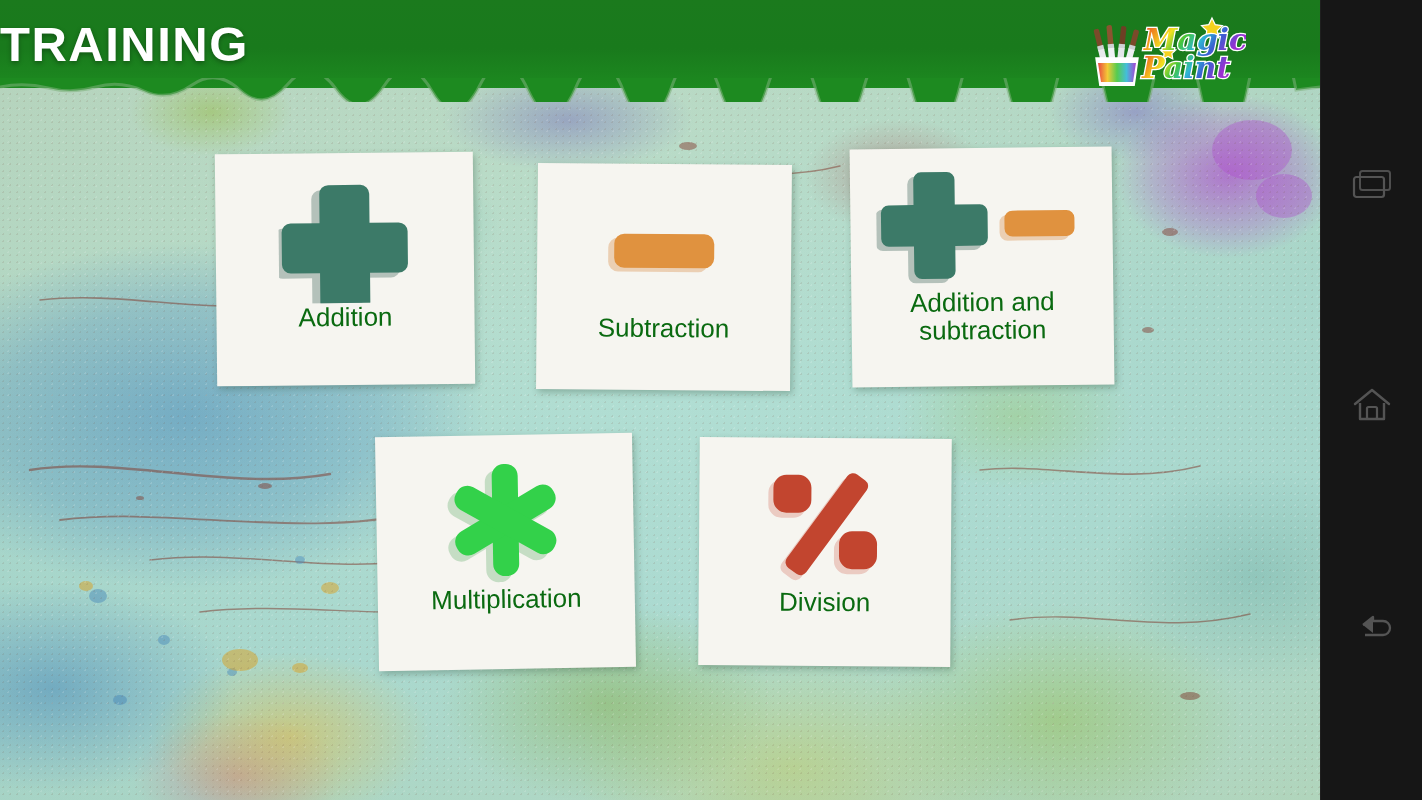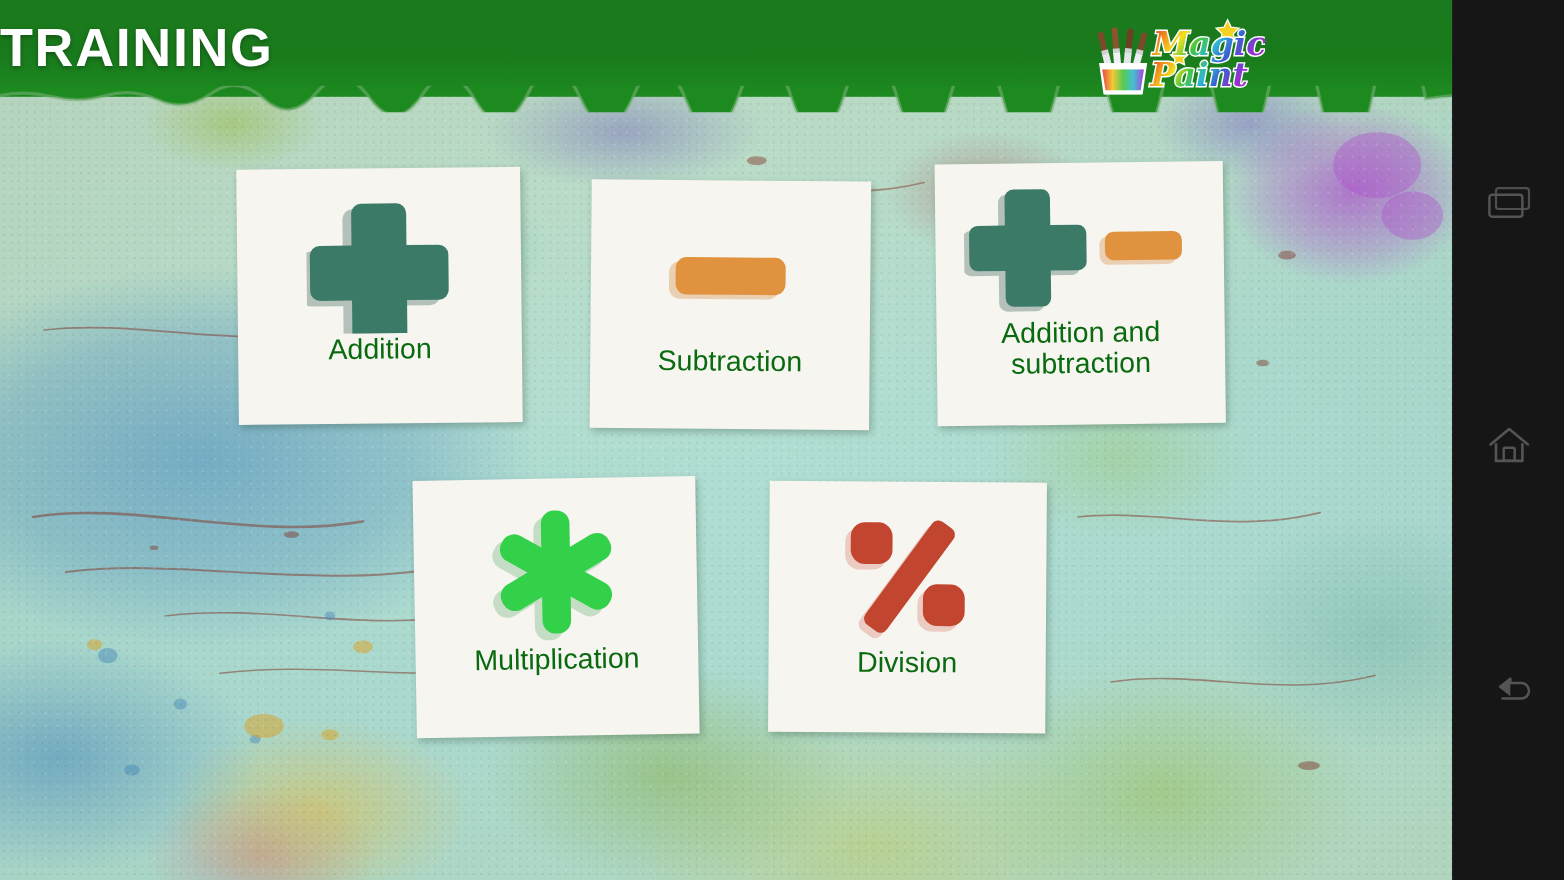--- a/index.html
+++ b/index.html
@@ -105,21 +105,21 @@
     text-align: left;
     font-size: 49px; font-weight: bold;
     color: #ffffff;
     letter-spacing: 1.5px;
     text-shadow: 0 2px 5px rgba(0,0,0,.32);
     z-index: 7;
   }
 
   
   .logo {
-    position: absolute; left: 990px; top: 16px;
+    position: absolute; left: 1086px; top: 16px;
     width: 160px; height: 70px;
     z-index: 8;
   }
 
   
   .card {
     position: absolute;
     background: #f6f5f0;
     box-shadow: 2px 3px 7px rgba(40,70,50,.32);
     cursor: pointer;

